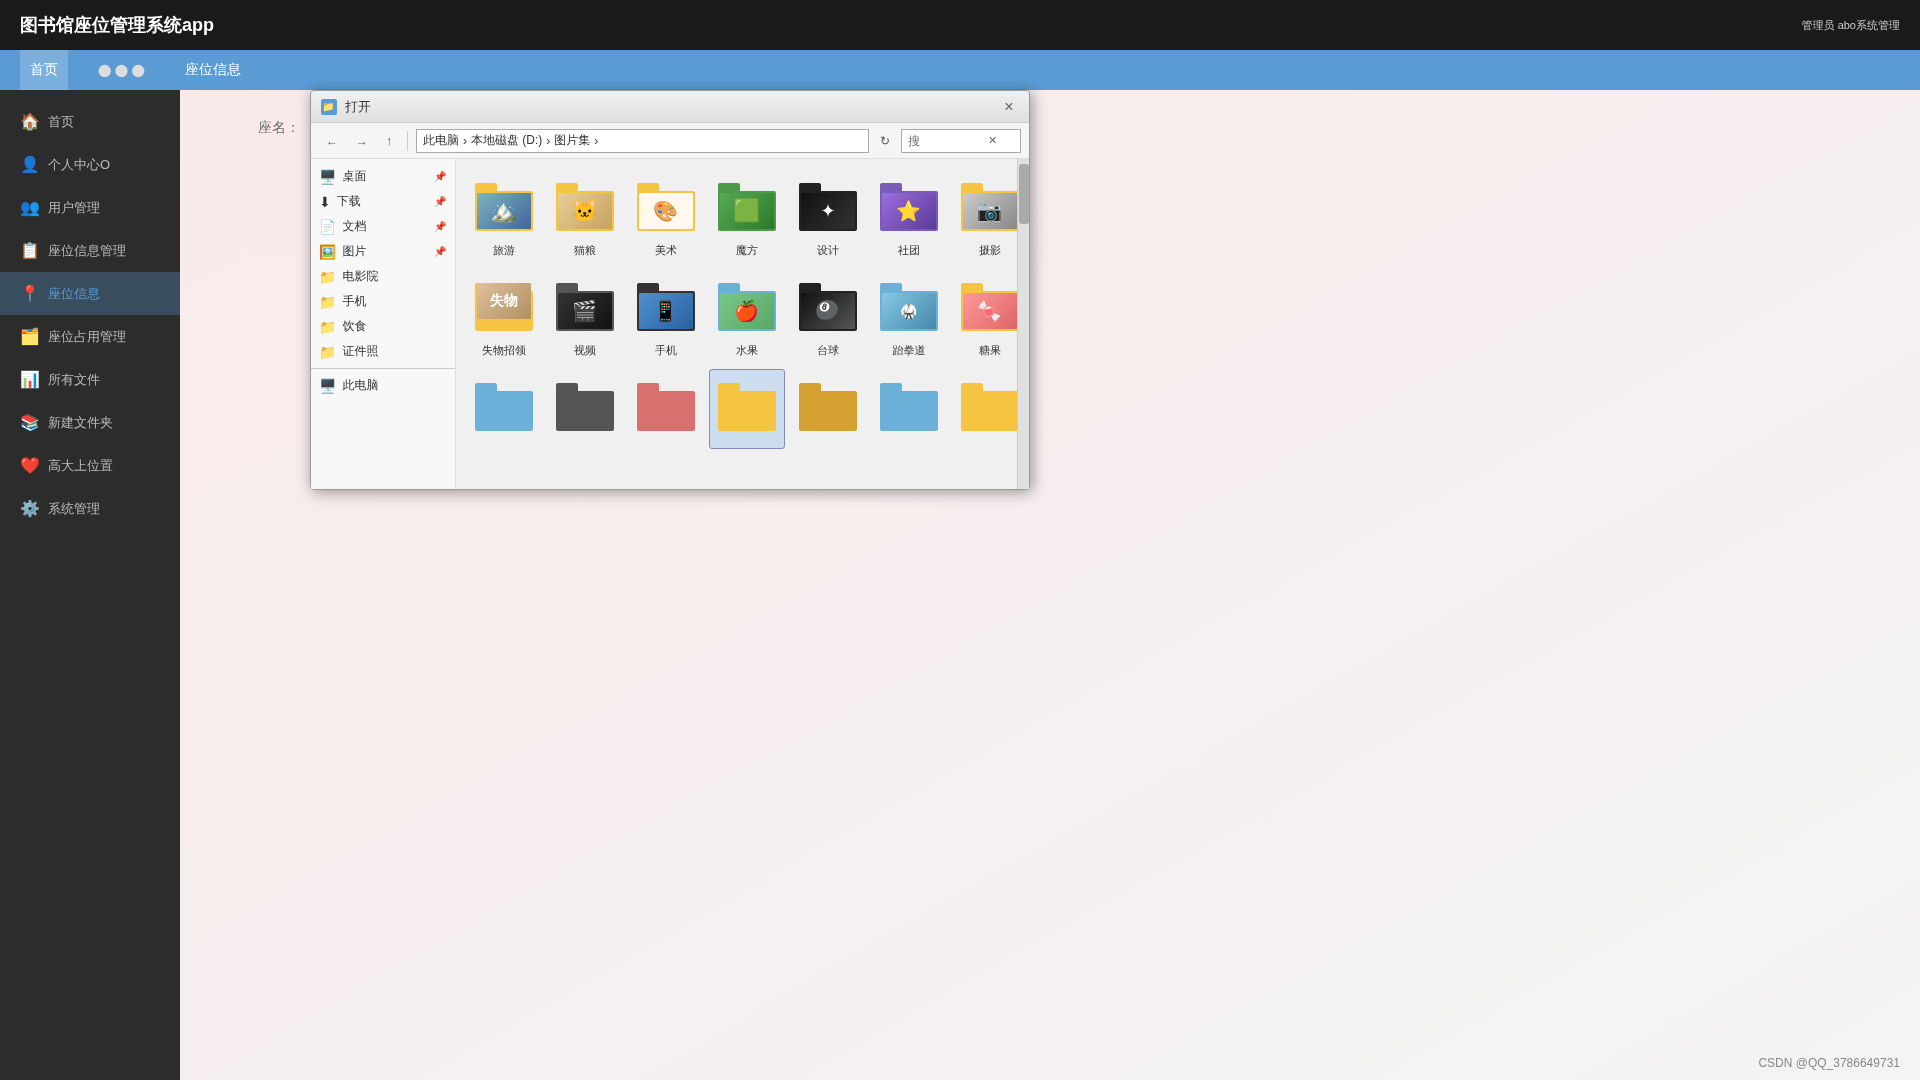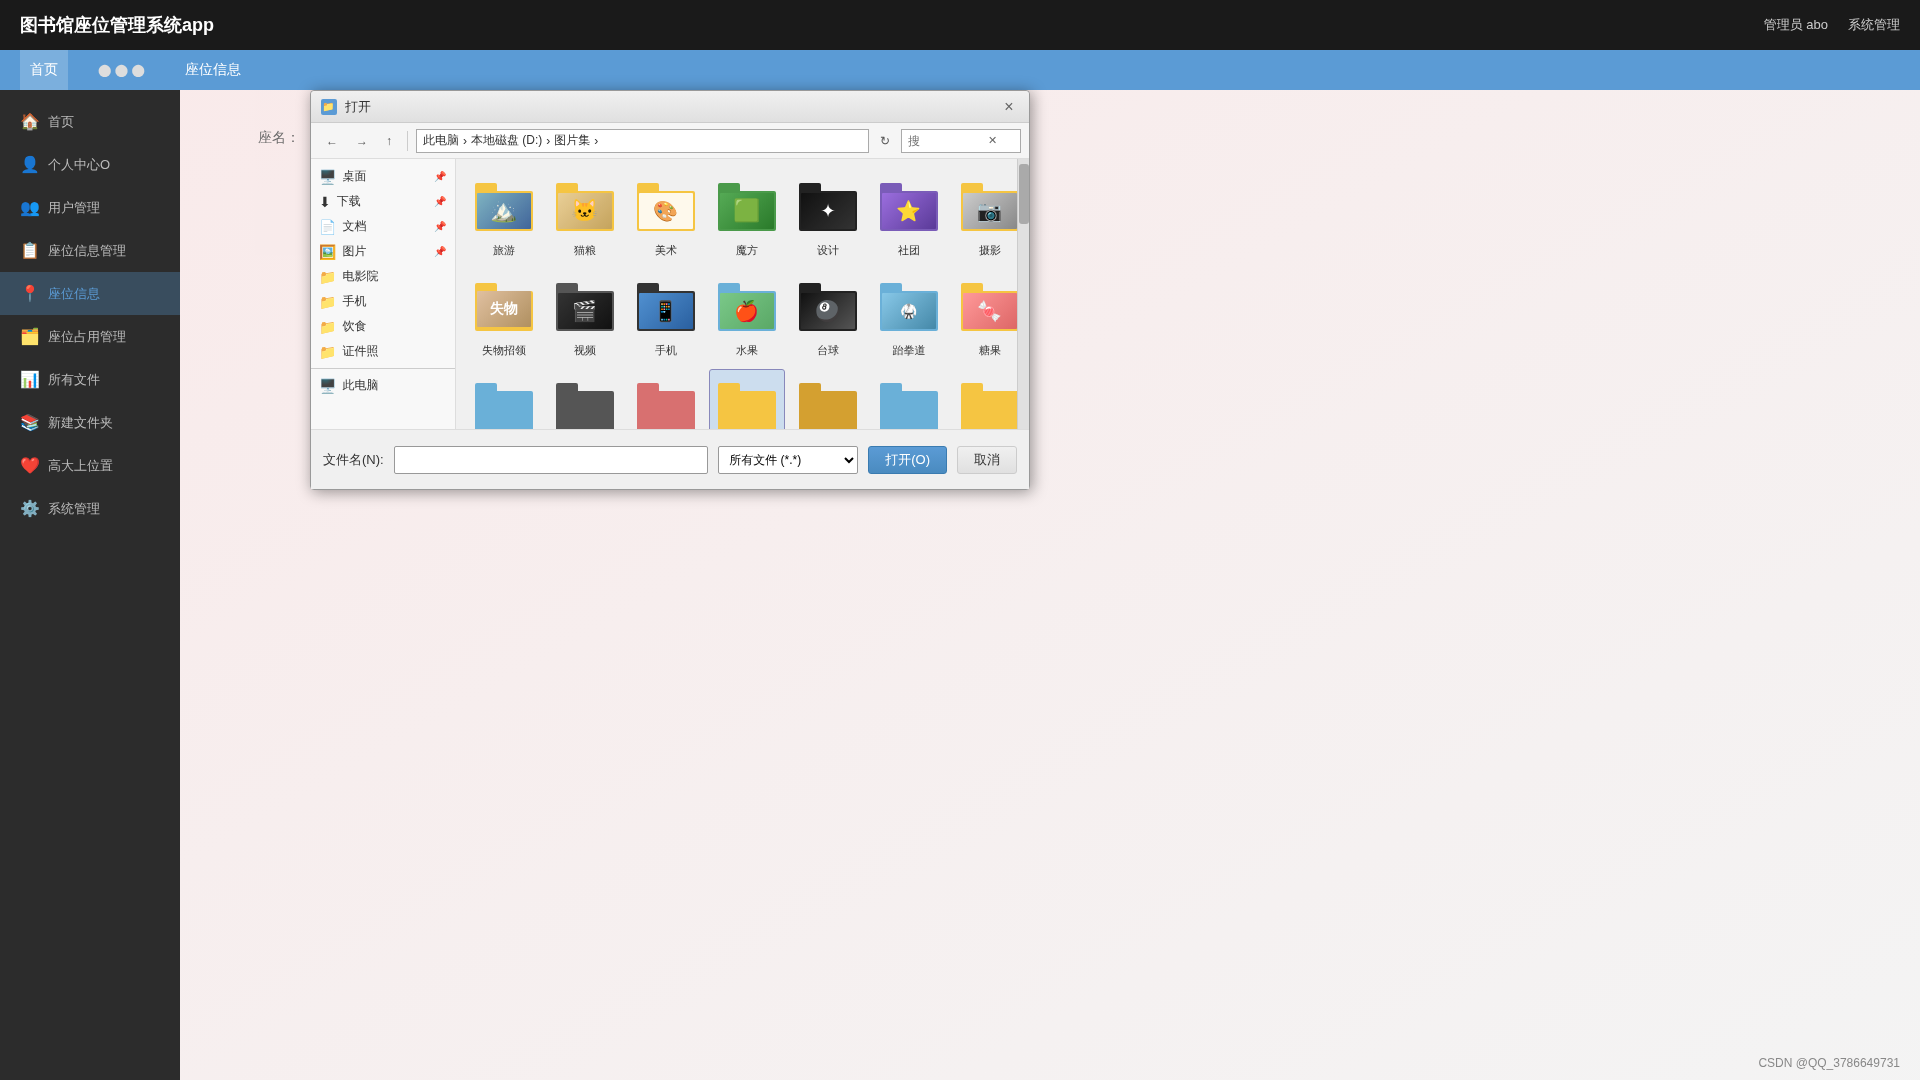--- a/index.html
+++ b/index.html
@@ -9,21 +9,21 @@
     .top-bar {
       width: 100%;
       height: 50px;
       background: #1a1a1a;
       display: flex;
       align-items: center;
       justify-content: space-between;
       padding: 0 20px;
     }
     .top-bar-title { color: #fff; font-size: 18px; font-weight: bold; }
-    .top-bar-right { color: #ccc; font-size: 13px; display: flex; gap: 20px; }
+    .top-bar-right { color: #ccc; font-size: 11px; display: flex; }
     .top-bar-right span { cursor: pointer; color: #ccc; }
 
     
     .nav-bar {
       width: 100%;
       height: 40px;
       background: #5b9bd5;
       display: flex;
       align-items: center;
       padding: 0 20px;
@@ -63,21 +63,21 @@
       flex: 1;
       background: #f0f0f0;
       position: relative;
     }
 
     
     .bg-content {
       width: 100%;
       height: 100%;
       background: linear-gradient(to bottom right, #fde8e8, #f5f5f5);
-      padding: 30px 40px;
+      padding: 20px 40px;
       opacity: 0.7;
     }
     .field-group { margin-bottom: 20px; display: flex; align-items: center; gap: 10px; }
     .field-label { color: #333; font-size: 14px; width: 80px; text-align: right; }
     .field-input {
       width: 440px; height: 36px; border: 1px solid #ccc; border-radius: 3px;
       padding: 0 10px; font-size: 14px; background: #fff; color: #333;
     }
 
     
@@ -488,21 +488,21 @@
                   </div>
                 </div>
                 <span class="file-label">摄影</span>
               </div>
 
               <div class="file-item">
                 <div class="file-thumb">
                   <div style="position:relative;width:58px;height:48px;">
                     <div style="position:absolute;bottom:0;left:0;width:58px;height:40px;background:#f5c542;border-radius:2px;"></div>
                     <div style="position:absolute;top:0;left:0;width:22px;height:10px;background:#f5c542;border-radius:2px 2px 0 0;"></div>
-                    <div style="position:absolute;bottom:4px;left:2px;right:2px;height:36px;background:linear-gradient(135deg,#e0c0a0,#b09060);border-radius:1px;display:flex;align-items:center;justify-content:center;font-size:14px;color:#fff;font-weight:bold;">失物</div>
+                    <div style="position:absolute;bottom:12px;left:2px;right:2px;height:36px;background:linear-gradient(135deg,#e0c0a0,#b09060);border-radius:1px;display:flex;align-items:center;justify-content:center;font-size:14px;color:#fff;font-weight:bold;">失物</div>
                   </div>
                 </div>
                 <span class="file-label">失物招领</span>
               </div>
 
               <div class="file-item">
                 <div class="file-thumb">
                   <div style="position:relative;width:58px;height:48px;">
                     <div style="position:absolute;bottom:0;left:0;width:58px;height:40px;background:#555;border-radius:2px;"></div>
                     <div style="position:absolute;top:0;left:0;width:22px;height:10px;background:#555;border-radius:2px 2px 0 0;"></div>
@@ -646,29 +646,20 @@
 
             </div>
           </div>
 
           <div class="right-scrollbar">
             <div class="scrollbar-thumb"></div>
           </div>
         </div>
       </div>
 
-      <div class="dialog-bottom">
-        <span class="bottom-label">文件名(N):</span>
-        <input class="filename-input" type="text" value="" style="">
-        <select class="filetype-select">
-          <option>所有文件 (*.*)</option>
-        </select>
-        <button class="open-btn">打开(O)</button>
-        <button class="cancel-btn">取消</button>
-      </div>
     </div>
 
   </div>
 </div>
 
 <div class="page-footer">
   <span>CSDN @QQ_3786649731</span>
 </div>
 
 </body></html>

